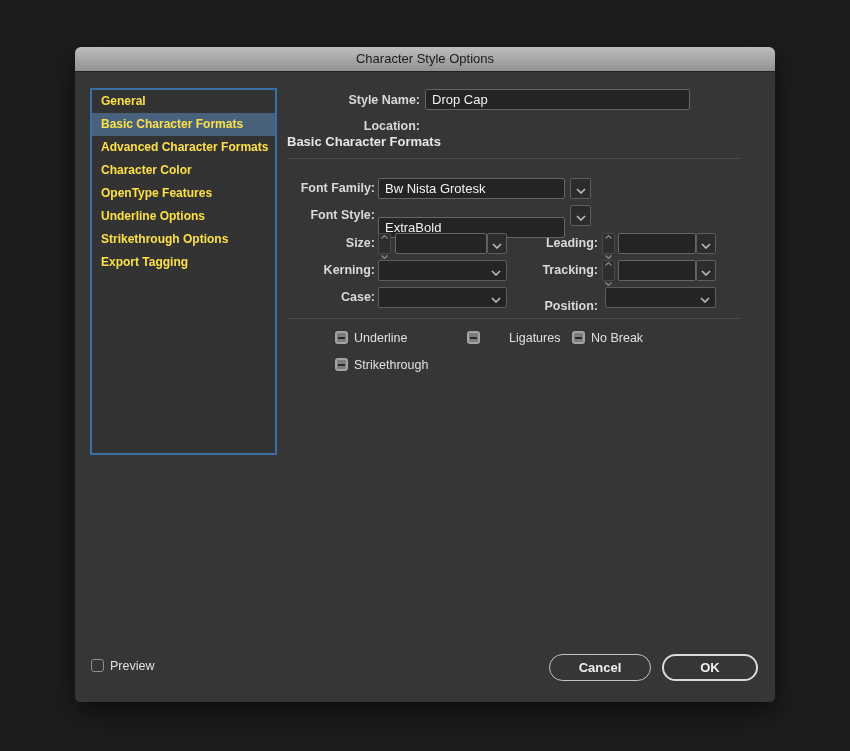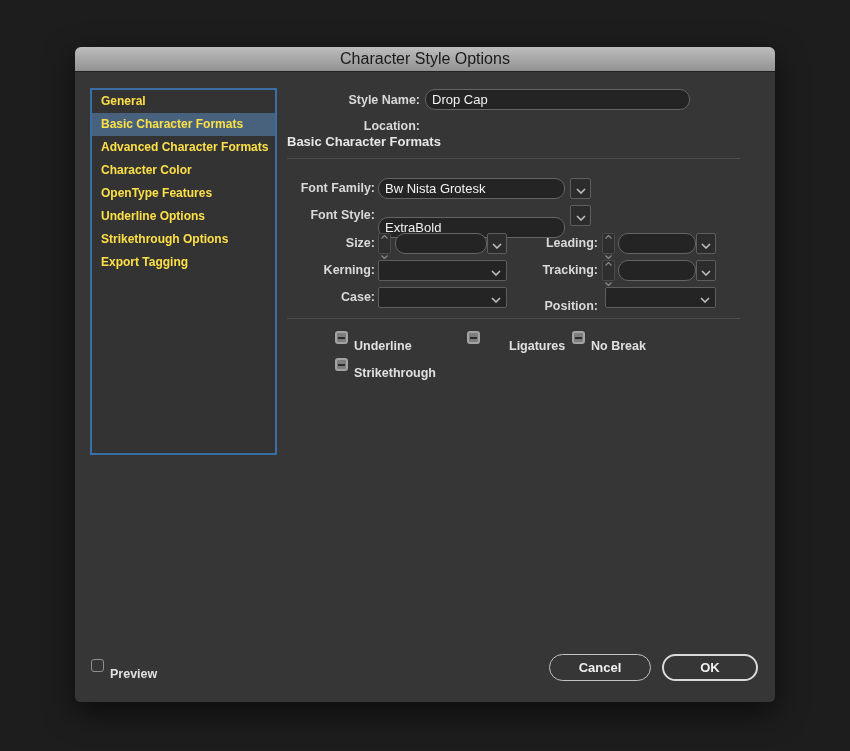--- a/index.html
+++ b/index.html
@@ -5,53 +5,53 @@
   * { margin:0; padding:0; }
   html,body { width:850px; height:751px; background:#1d1d1d; overflow:hidden;
               font-family:"Liberation Sans", sans-serif; }
   .dialog { position:absolute; left:75px; top:47px; width:700px; height:655px;
             background:#363636; border-radius:7px 7px 5px 5px;
             box-shadow:0 10px 30px rgba(0,0,0,.6); }
   .titlebar { position:absolute; left:0; top:0; width:100%; height:25px;
               background:linear-gradient(#bdbdbd,#929292);
               border-radius:6px 6px 0 0; border-bottom:1px solid #212121;
               box-sizing:border-box; text-align:center; line-height:24px;
-              font-size:16px; font-weight:500; color:#1a1a1a; }
+              font-size:13px; font-weight:500; color:#1a1a1a; }
   .sidebar { position:absolute; left:15px; top:41px; width:187px; height:367px;
              border:2px solid #3a6fa5; background:#333333; box-sizing:border-box; }
   .side-item { height:23px; line-height:23px; padding-left:9px; font-size:12px;
                font-weight:600; color:#fde047; cursor:default; }
   .side-item.selected { background:#48627d; }
   .lbl { position:absolute; color:#d9d9d9; font-size:12.5px; font-weight:600;
          line-height:21px; text-align:right; }
   .section-heading { position:absolute; color:#e6e6e6; font-size:13px; font-weight:700; }
   .sep { position:absolute; height:1px; background:#4c4c4c; }
   .field { position:absolute; background:#242424; border:1px solid #656565;
-           border-radius:10px; box-sizing:border-box; height:21px; }
+           border-radius:2px; box-sizing:border-box; height:21px; }
   input.field { color:#f2f2f2; font-size:13px; font-weight:500; padding:0 6px;
                 font-family:inherit; outline:none; }
   .combo { position:absolute; background:#242424; border:1px solid #5e5e5e;
            border-radius:2px; box-sizing:border-box; height:21px;
            display:flex; align-items:center; justify-content:flex-end;
            padding-right:5px; }
   .chev-btn { position:absolute; width:21px; height:21px; background:#2c2c2c;
               border:1px solid #5e5e5e; border-radius:2px; box-sizing:border-box;
               display:flex; align-items:center; justify-content:center; }
   .stepper { position:absolute; width:13px; height:21px; background:#2e2e2e;
              border:1px solid #4a4a4a; border-radius:2px; box-sizing:border-box;
              display:flex; flex-direction:column; align-items:center;
              justify-content:center; gap:2px; }
   .checkbox { position:absolute; width:13px; height:13px; border-radius:3px;
               box-sizing:border-box; display:flex; align-items:center;
               justify-content:center; }
   .checkbox.mixed { background:#7d7d7d; border:2px solid #a3a3a3; }
   .checkbox.mixed .dash { width:7px; height:2px; background:#2a2a2a; }
   .checkbox.empty { background:transparent; border:1px solid #8f8f8f; }
-  .cb-label { position:absolute; color:#e0e0e0; font-size:12.5px; font-weight:700;
-              line-height:14px;margin-top:8px; }
+  .cb-label { position:absolute; color:#e0e0e0; font-size:12.5px; font-weight:400;
+              line-height:14px; }
   .btn { position:absolute; height:27px; border-radius:14px; background:transparent;
          color:#f0f0f0; font-size:13px; font-weight:600; font-family:inherit;
          box-sizing:border-box; cursor:default; }
   .btn.cancel { border:1.5px solid #c4c4c4; }
   .btn.ok { border:2.5px solid #d9d9d9; }
 </style>
 </head>
 <body>
 
 <div class="dialog">

